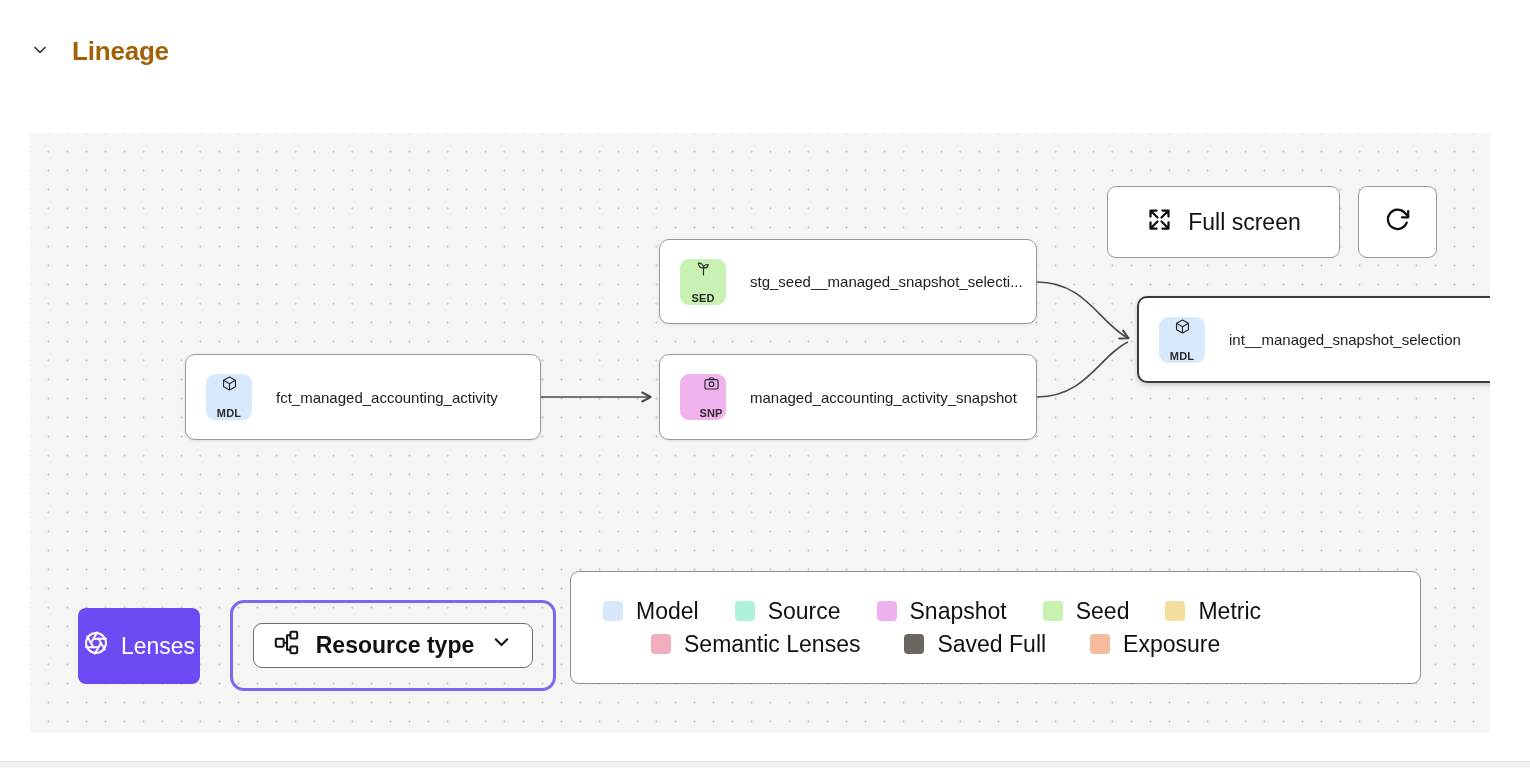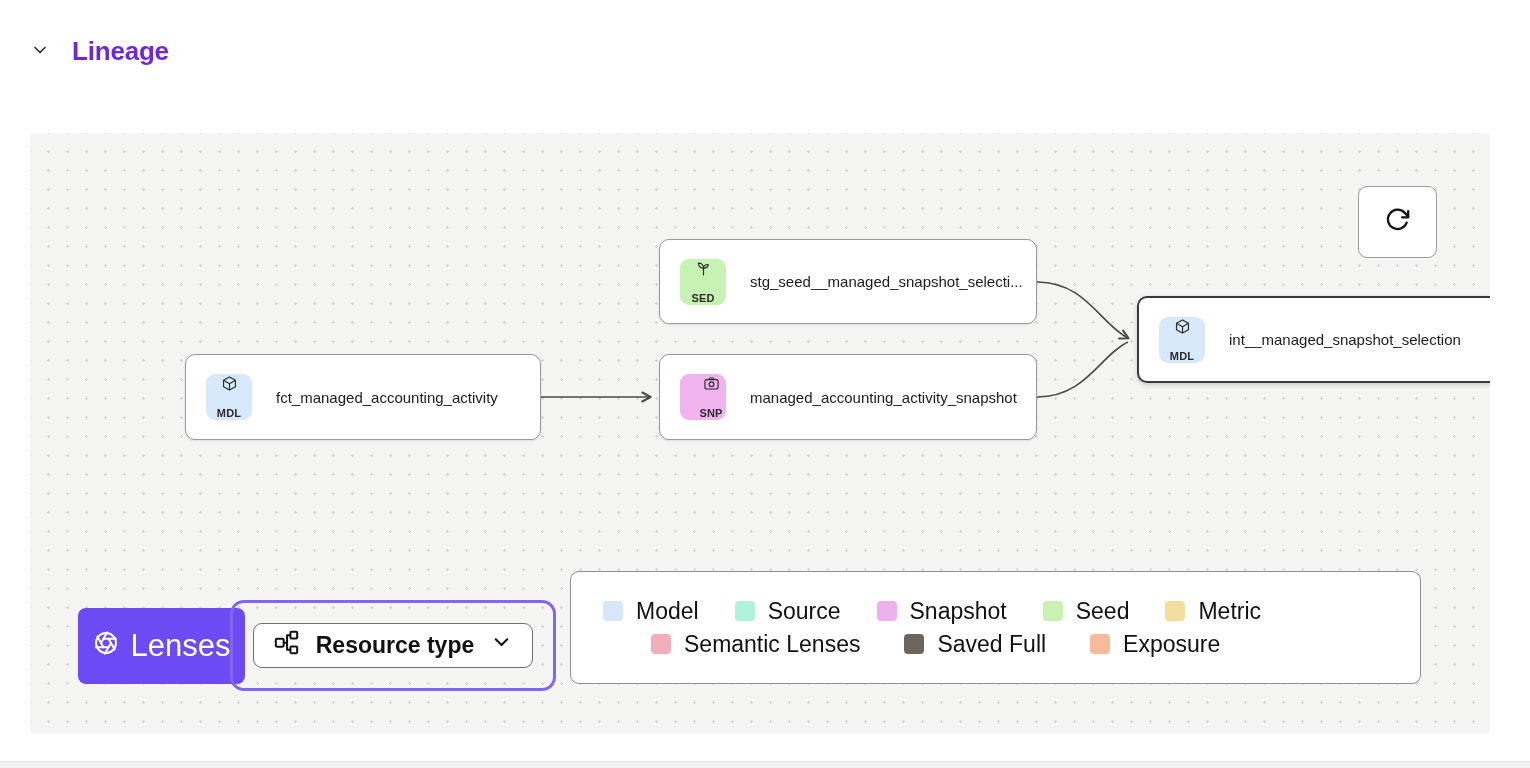--- a/index.html
+++ b/index.html
@@ -5,21 +5,21 @@
   * { box-sizing: border-box; }
   html,body { margin:0; padding:0; }
   body {
     width:1530px; height:768px; position:relative; overflow:hidden;
     background:#ffffff; font-family:"Liberation Sans", sans-serif; color:#161616;
   }
 
   
   .section-header { position:absolute; left:28px; top:36px; display:flex; align-items:center; gap:20px; }
   .collapse-btn { width:24px; height:24px; border:none; background:transparent; padding:0; display:flex; align-items:center; justify-content:center; cursor:pointer; }
-  .page-title { font-size:26px; font-weight:700; letter-spacing:-0.2px; color:#6d28d9; }
+  .page-title { font-size:26px; font-weight:700; letter-spacing:-0.2px; color:#a16207; }
 
   
   .canvas {
     position:absolute; left:30px; top:133px; width:1460px; height:600px;
     background-color:#f5f5f4;
     background-image: radial-gradient(#d6d4d1 1.1px, transparent 1.1px);
     background-size:19px 19px; background-position:9px 9px;
     overflow:hidden;
   }
   .edges { position:absolute; left:0; top:0; pointer-events:none; }
@@ -45,24 +45,24 @@
   .ctrl-btn {
     position:absolute; background:#fff; border:1.5px solid #9a9a9a; border-radius:9px;
     display:flex; align-items:center; justify-content:center; gap:15px;
     font-family:"Liberation Sans", sans-serif; font-size:23px; font-weight:500; color:#111; cursor:pointer;
   }
   .btn-fullscreen { left:1077px; top:53px; width:233px; height:72px; }
   .btn-refresh    { left:1328px; top:53px; width:79px;  height:72px; }
 
   
   .btn-lenses {
-    position:absolute; left:48px; top:475px; width:167px; height:76px;
+    position:absolute; left:48px; top:475px; width:122px; height:76px;
     border:none; border-radius:8px; background:#6c4bf4; color:#fff; cursor:pointer;
     display:flex; align-items:center; justify-content:center; gap:12px;
-    font-family:"Liberation Sans", sans-serif; font-size:31px; font-weight:500;
+    font-family:"Liberation Sans", sans-serif; font-size:23px; font-weight:500;
   }
   .resource-ring {
     position:absolute; left:200px; top:467px; width:326px; height:91px;
     border:3px solid #8066f3; border-radius:14px; padding:20px; background:transparent;
   }
   .btn-resource {
     width:100%; height:100%; background:#fff; border:1.5px solid #6f6f6f; border-radius:9px;
     display:flex; align-items:center; justify-content:center; gap:16px; cursor:pointer;
     font-family:"Liberation Sans", sans-serif; font-size:23px; font-weight:700; color:#111;
   }
@@ -158,20 +158,31 @@
         <svg width="17" height="17" viewBox="0 0 16 16" fill="none" stroke="#2b2b2b" stroke-width="1.1" stroke-linejoin="round">
           <path d="M8 1.8 L13.6 5 V11 L8 14.2 L2.4 11 V5 Z"></path>
           <path d="M2.4 5 L8 8.2 L13.6 5 M8 8.2 V14.2"></path>
         </svg>
       </span>
       <span class="badge-label">MDL</span>
     </div>
     <span class="node-label">int__managed_snapshot_selection</span>
   </div>
 
+  <button class="ctrl-btn btn-fullscreen">
+    <span>
+      <svg width="27" height="27" viewBox="0 0 24 24" fill="none" stroke="#111" stroke-width="2" stroke-linecap="round" stroke-linejoin="round">
+        <path d="M13.8 10.2 L19.6 4.4 M14.6 4 H20 V9.4"></path>
+        <path d="M10.2 13.8 L4.4 19.6 M4 14.6 V20 H9.4"></path>
+        <path d="M10.2 10.2 L4.4 4.4 M9.4 4 H4 V9.4"></path>
+        <path d="M13.8 13.8 L19.6 19.6 M20 14.6 V20 H14.6"></path>
+      </svg>
+    </span>
+    <span>Full screen</span>
+  </button>
   <button class="ctrl-btn btn-refresh">
     <span>
       <svg width="27" height="27" viewBox="0 0 24 24" fill="none" stroke="#111" stroke-width="2" stroke-linecap="round" stroke-linejoin="round">
         <polyline points="21.5 4.5 21.5 10 16 10"></polyline>
         <path d="M20.2 14.8 a8.6 8.6 0 1 1 -1.9 -8.9 L 21.5 9.2"></path>
       </svg>
     </span>
   </button>
 
   <button class="btn-lenses">

